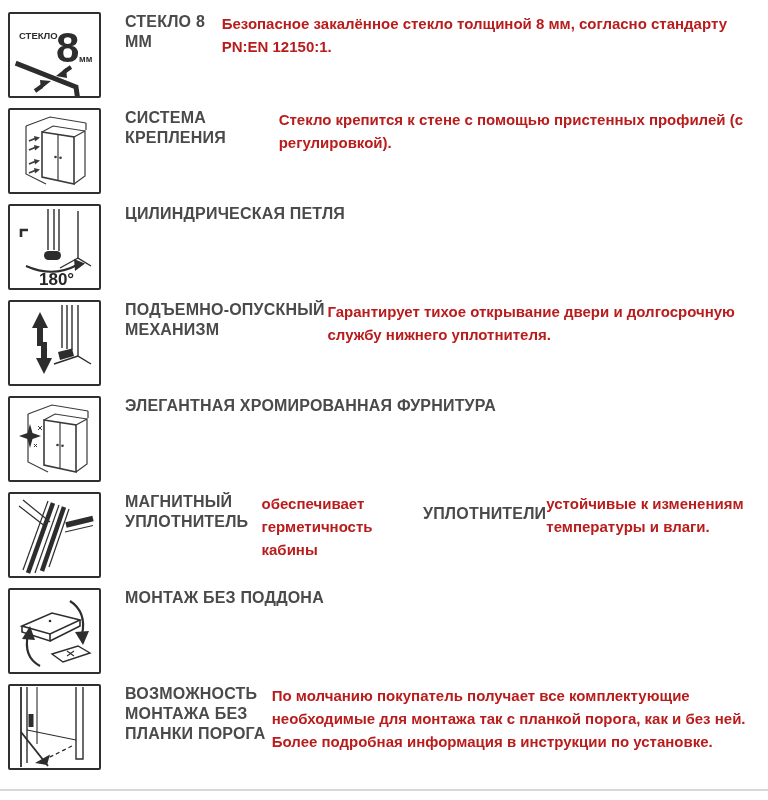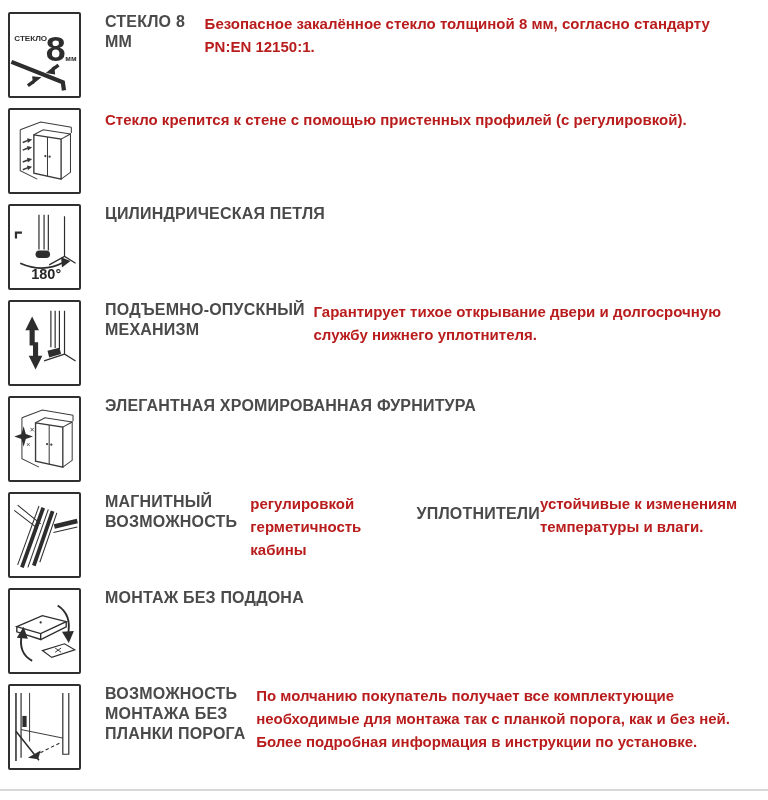--- a/index.html
+++ b/index.html
@@ -9,21 +9,21 @@
     background: #ffffff;
     font-family: "Liberation Sans", sans-serif;
     color: #4f4f4f;
     position: relative;
     overflow: hidden;
   }
   .features { padding: 12px 10px 0 8px; }
   .feature { display: flex; align-items: flex-start; margin-bottom: 10px; }
   .icon-box {
     flex: 0 0 auto;
-    width: 73px; height: 86px;
+    width: 93px; height: 86px;
     border: 2px solid #2f2f2f;
     border-radius: 2px;
     background: #fff;
     margin-right: 24px;
     display: flex; align-items: center; justify-content: center;
     overflow: hidden;
   }
   .icon-box svg { width: 81px; height: 82px; display: block; }
   .text-col {
     display: flex; flex-direction: row; justify-content: space-between;
@@ -92,20 +92,21 @@
           <path d="M15 40 L21 37.5"></path>
             <polygon points="20,35 26,36.5 21,40.5" fill="#3a3a3a" stroke="none"></polygon>
           <path d="M15 54 L21 51.5"></path>
             <polygon points="20,49 26,50.5 21,54.5" fill="#3a3a3a" stroke="none"></polygon>
           <path d="M15 63 L21 60.5"></path>
             <polygon points="20,58 26,59.5 21,63.5" fill="#3a3a3a" stroke="none"></polygon>
         </g>
       </svg>
     </div>
     <div class="text-col">
+      <div class="f-title">СИСТЕМА КРЕПЛЕНИЯ</div>
       <p class="f-desc">Стекло крепится к стене с помощью пристенных профилей (с регулировкой).</p>
     </div>
   </div>
 
   <div class="feature">
     <div class="icon-box">
       <svg viewBox="0 0 81 82" fill="none" stroke="#2d2d2d">
         <path d="M64 5 L64 52 L77 60" stroke-width="1.4"></path>
         <path d="M64 52 L46 62" stroke-width="1.4"></path>
         <path d="M7 31 L7 24 L14 24" stroke-width="2.6"></path>
@@ -168,22 +169,22 @@
         <path d="M34 7 L9 76" stroke-width="1.2"></path>
         <path d="M39 9 L14 79" stroke-width="4.5"></path>
         <path d="M45 11 L21 79" stroke-width="1.2"></path>
         <path d="M50 13 L28 77" stroke-width="4.5"></path>
         <path d="M55 15 L35 73" stroke-width="1.2"></path>
         <path d="M52 31 L79 24.5" stroke-width="5.5"></path>
         <path d="M51 38 L79 31.5" stroke-width="1.2"></path>
       </svg>
     </div>
     <div class="text-col">
-      <div class="f-title">МАГНИТНЫЙ ВОЗМОЖНОСТЬ</div>
-      <p class="f-desc">регулировкой герметичность кабины</p>
+      <div class="f-title">МАГНИТНЫЙ УПЛОТНИТЕЛЬ</div>
+      <p class="f-desc">обеспечивает герметичность кабины</p>
       <div class="f-title">УПЛОТНИТЕЛИ</div>
       <p class="f-desc">устойчивые к изменениям температуры и влаги.</p>
     </div>
   </div>
 
   <div class="feature">
     <div class="icon-box">
       <svg viewBox="0 0 81 82" fill="none" stroke="#2d2d2d">
         <path d="M8 36 L38 23 L66 30 L36 44 Z" stroke-width="1.6"></path>
         <path d="M8 36 L8 42 L36 51 L36 44" stroke-width="1.6"></path>

